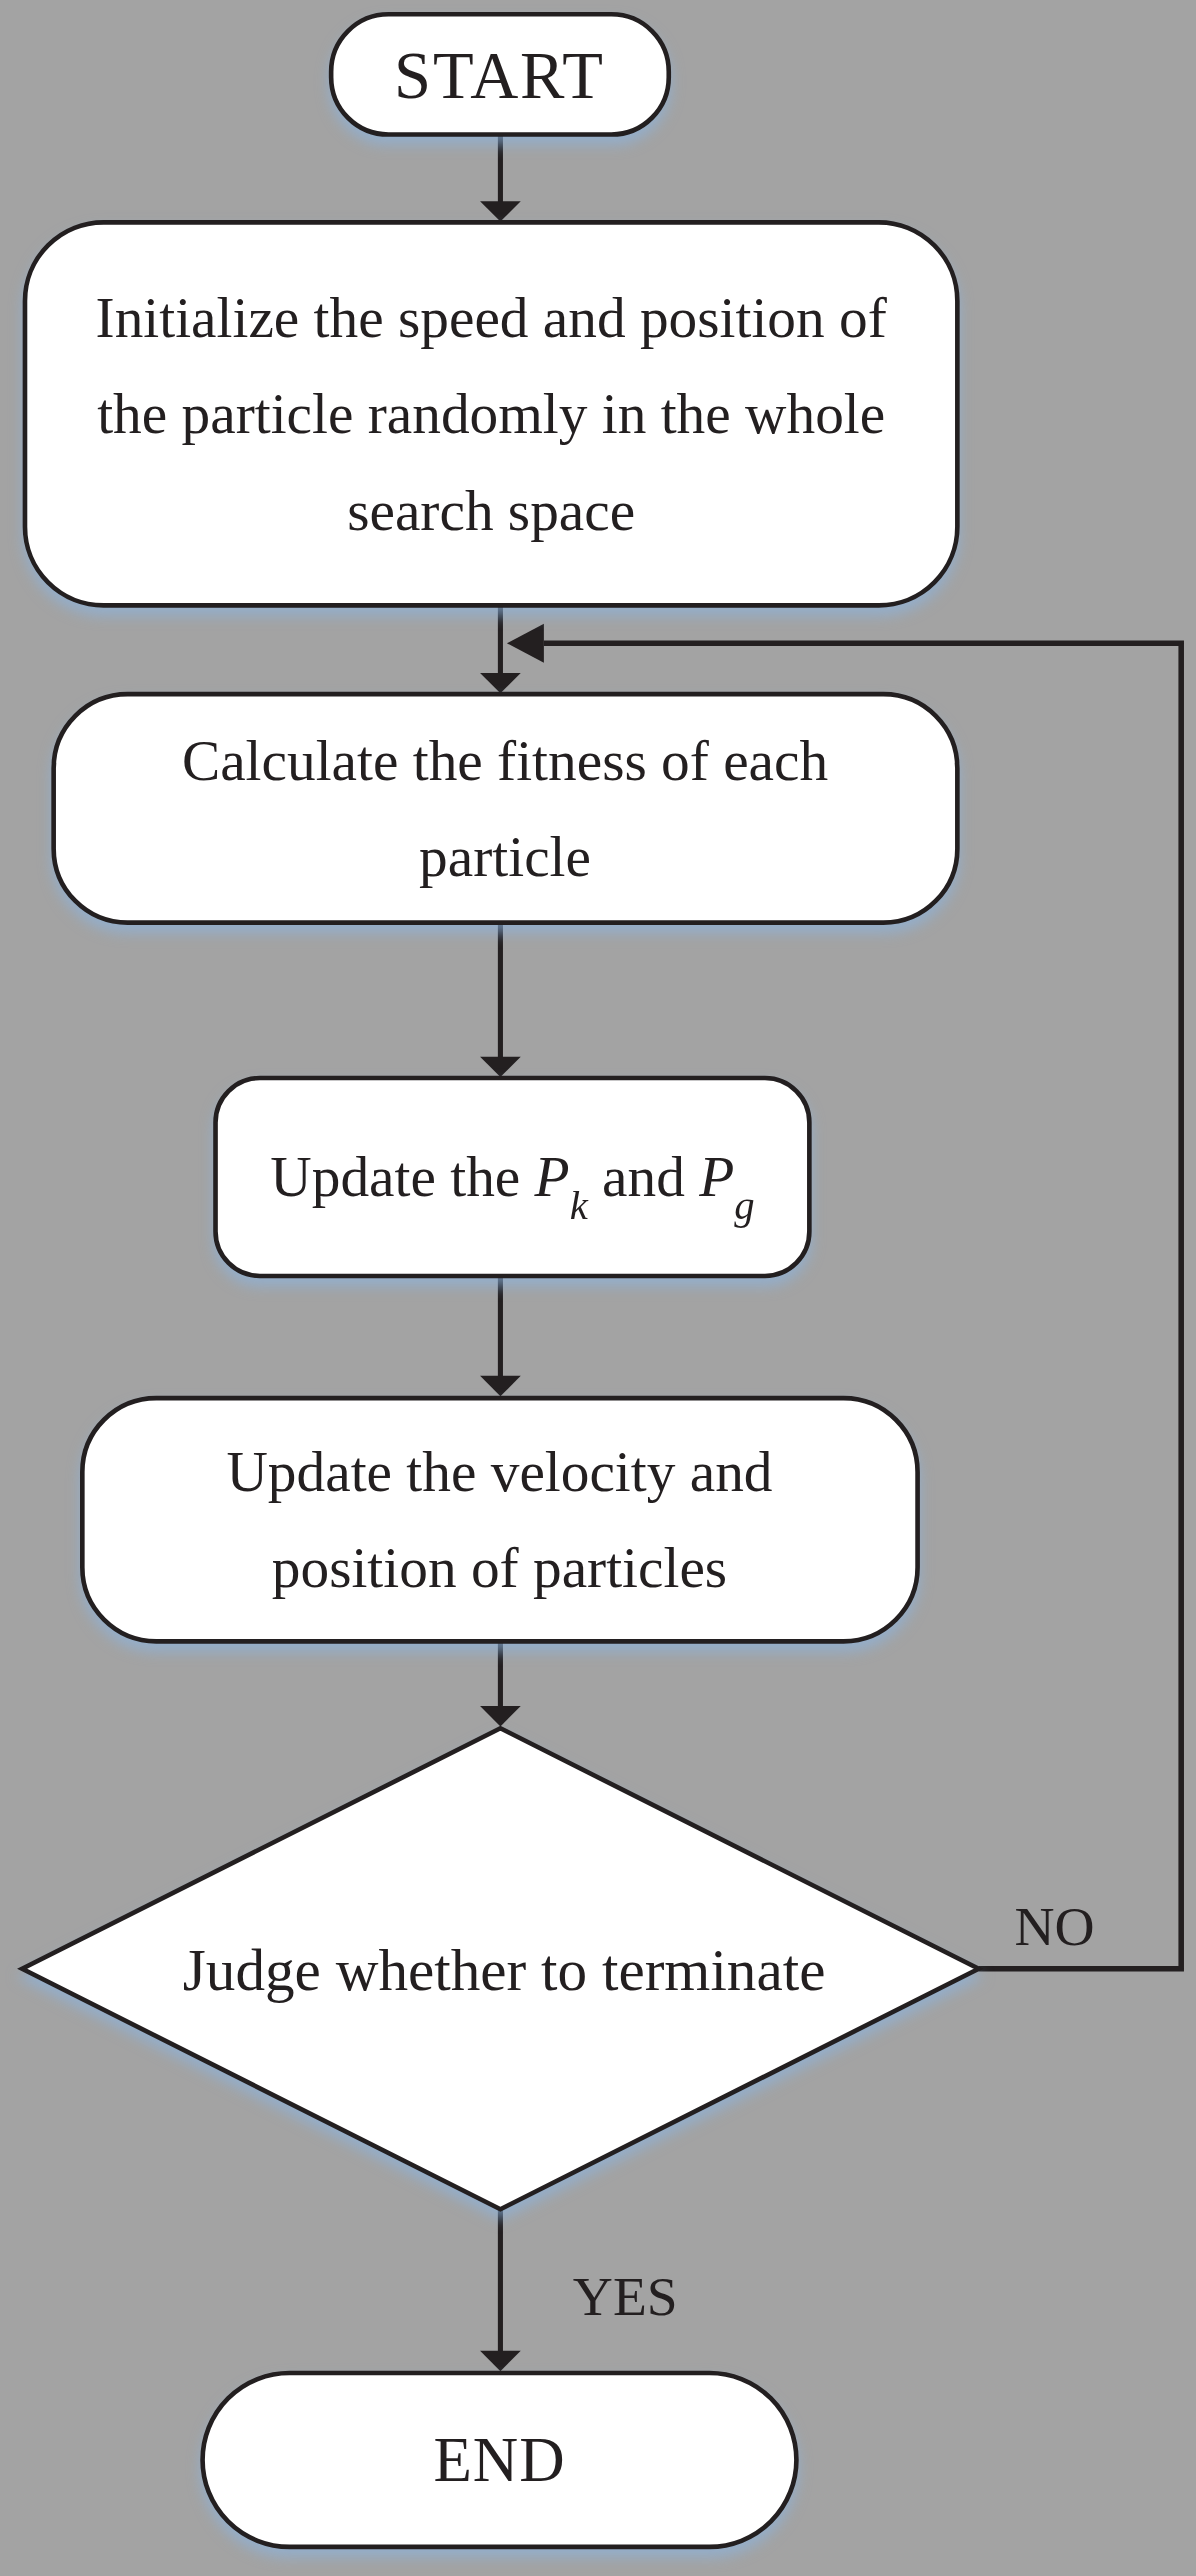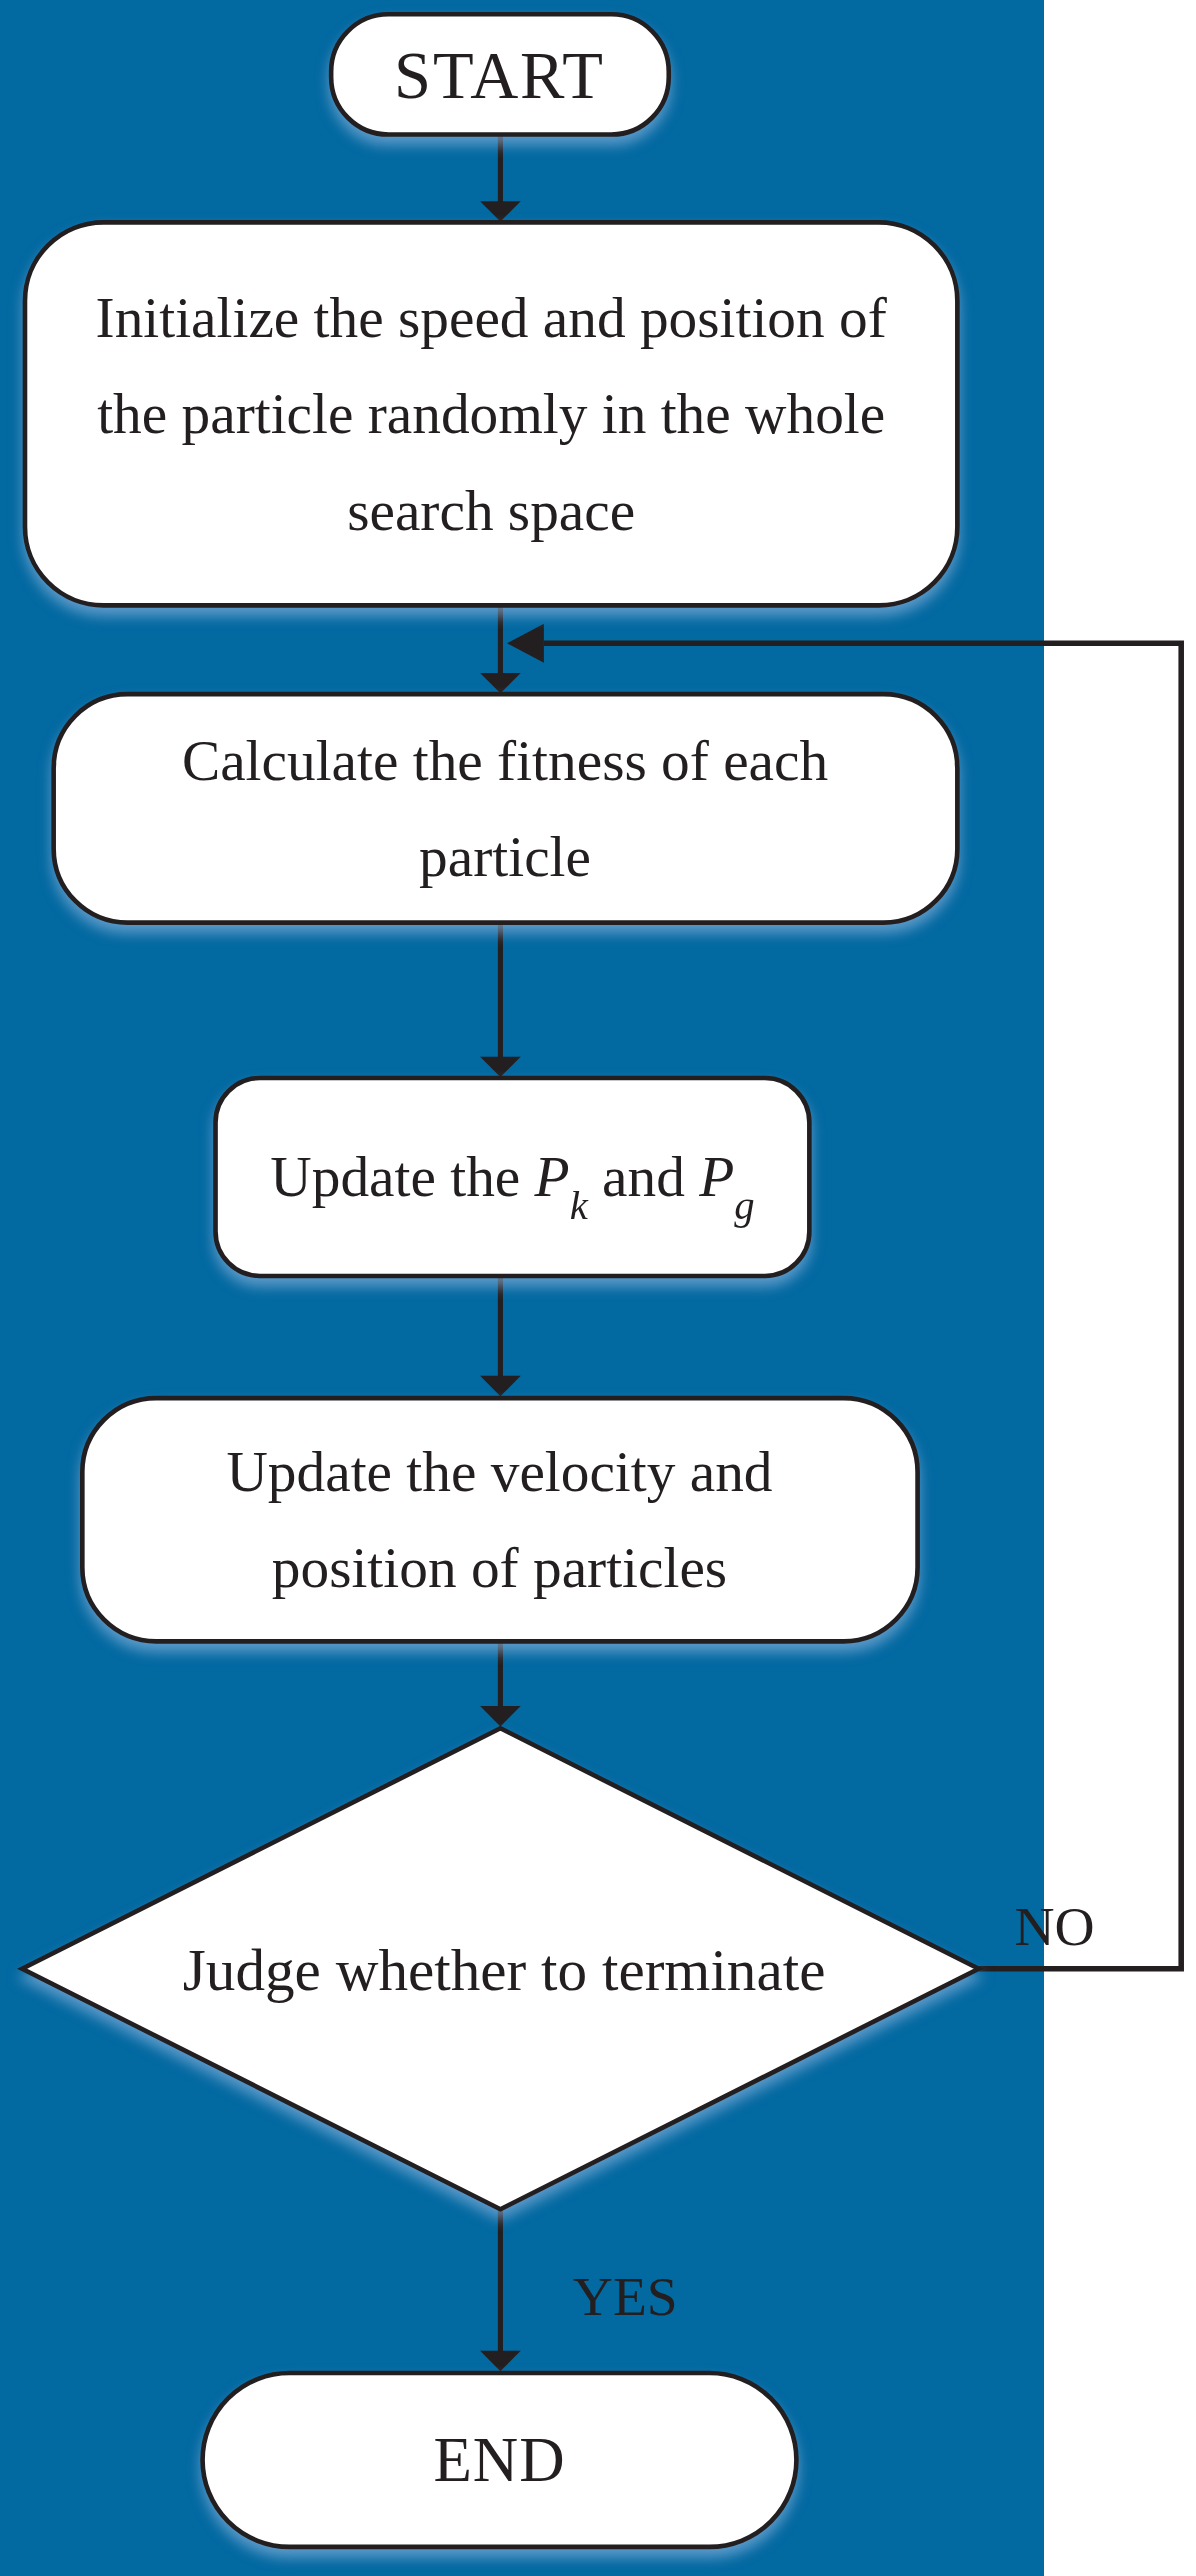--- a/index.html
+++ b/index.html
@@ -1,19 +1,19 @@
 <!DOCTYPE html>
 <html style="font-size:15px"><head>
 <meta charset="utf-8">
 <style>
   html,body{margin:0;padding:0;background:#ffffff;}
   .page{
     position:relative;
-    width:1044px;height:2576px;
-    background:#0369a1;
+    width:1196px;height:2576px;
+    background:#a3a3a3;
     font-family:"Liberation Serif","DejaVu Serif",serif;
   }
   svg{display:block;}
   .shape{
     fill:#ffffff;
     stroke:#231f20;
     stroke-width:5;
     filter:drop-shadow(0px 9px 7px rgba(140,180,222,0.65));
   }
   .connector{

